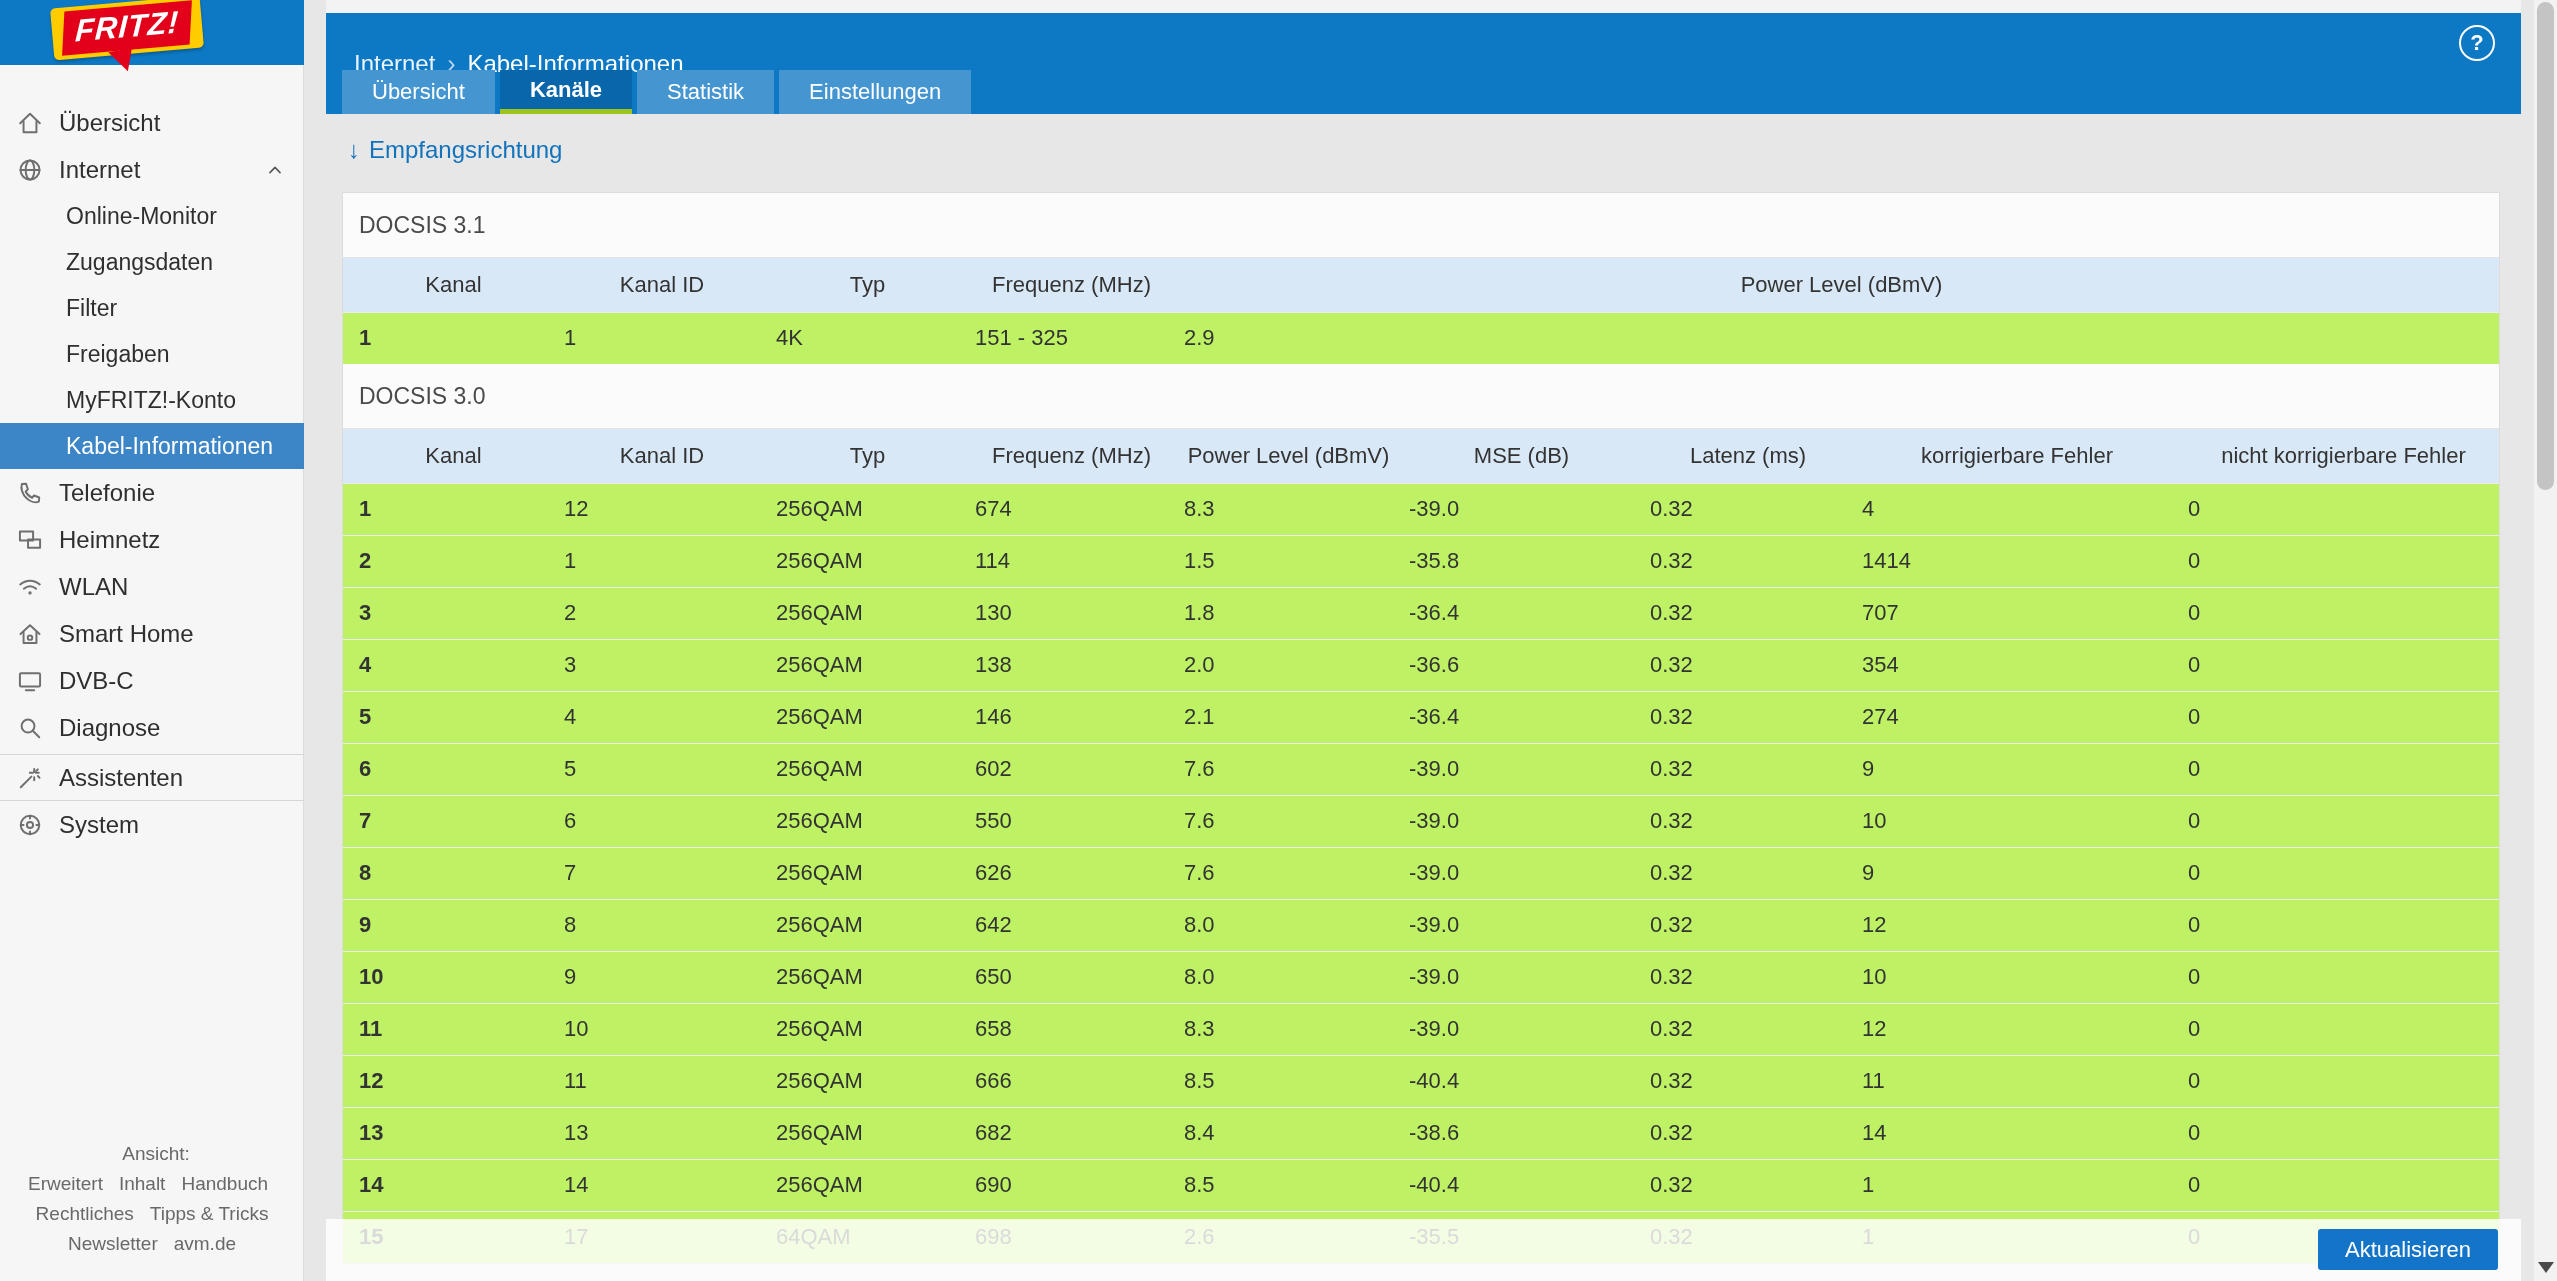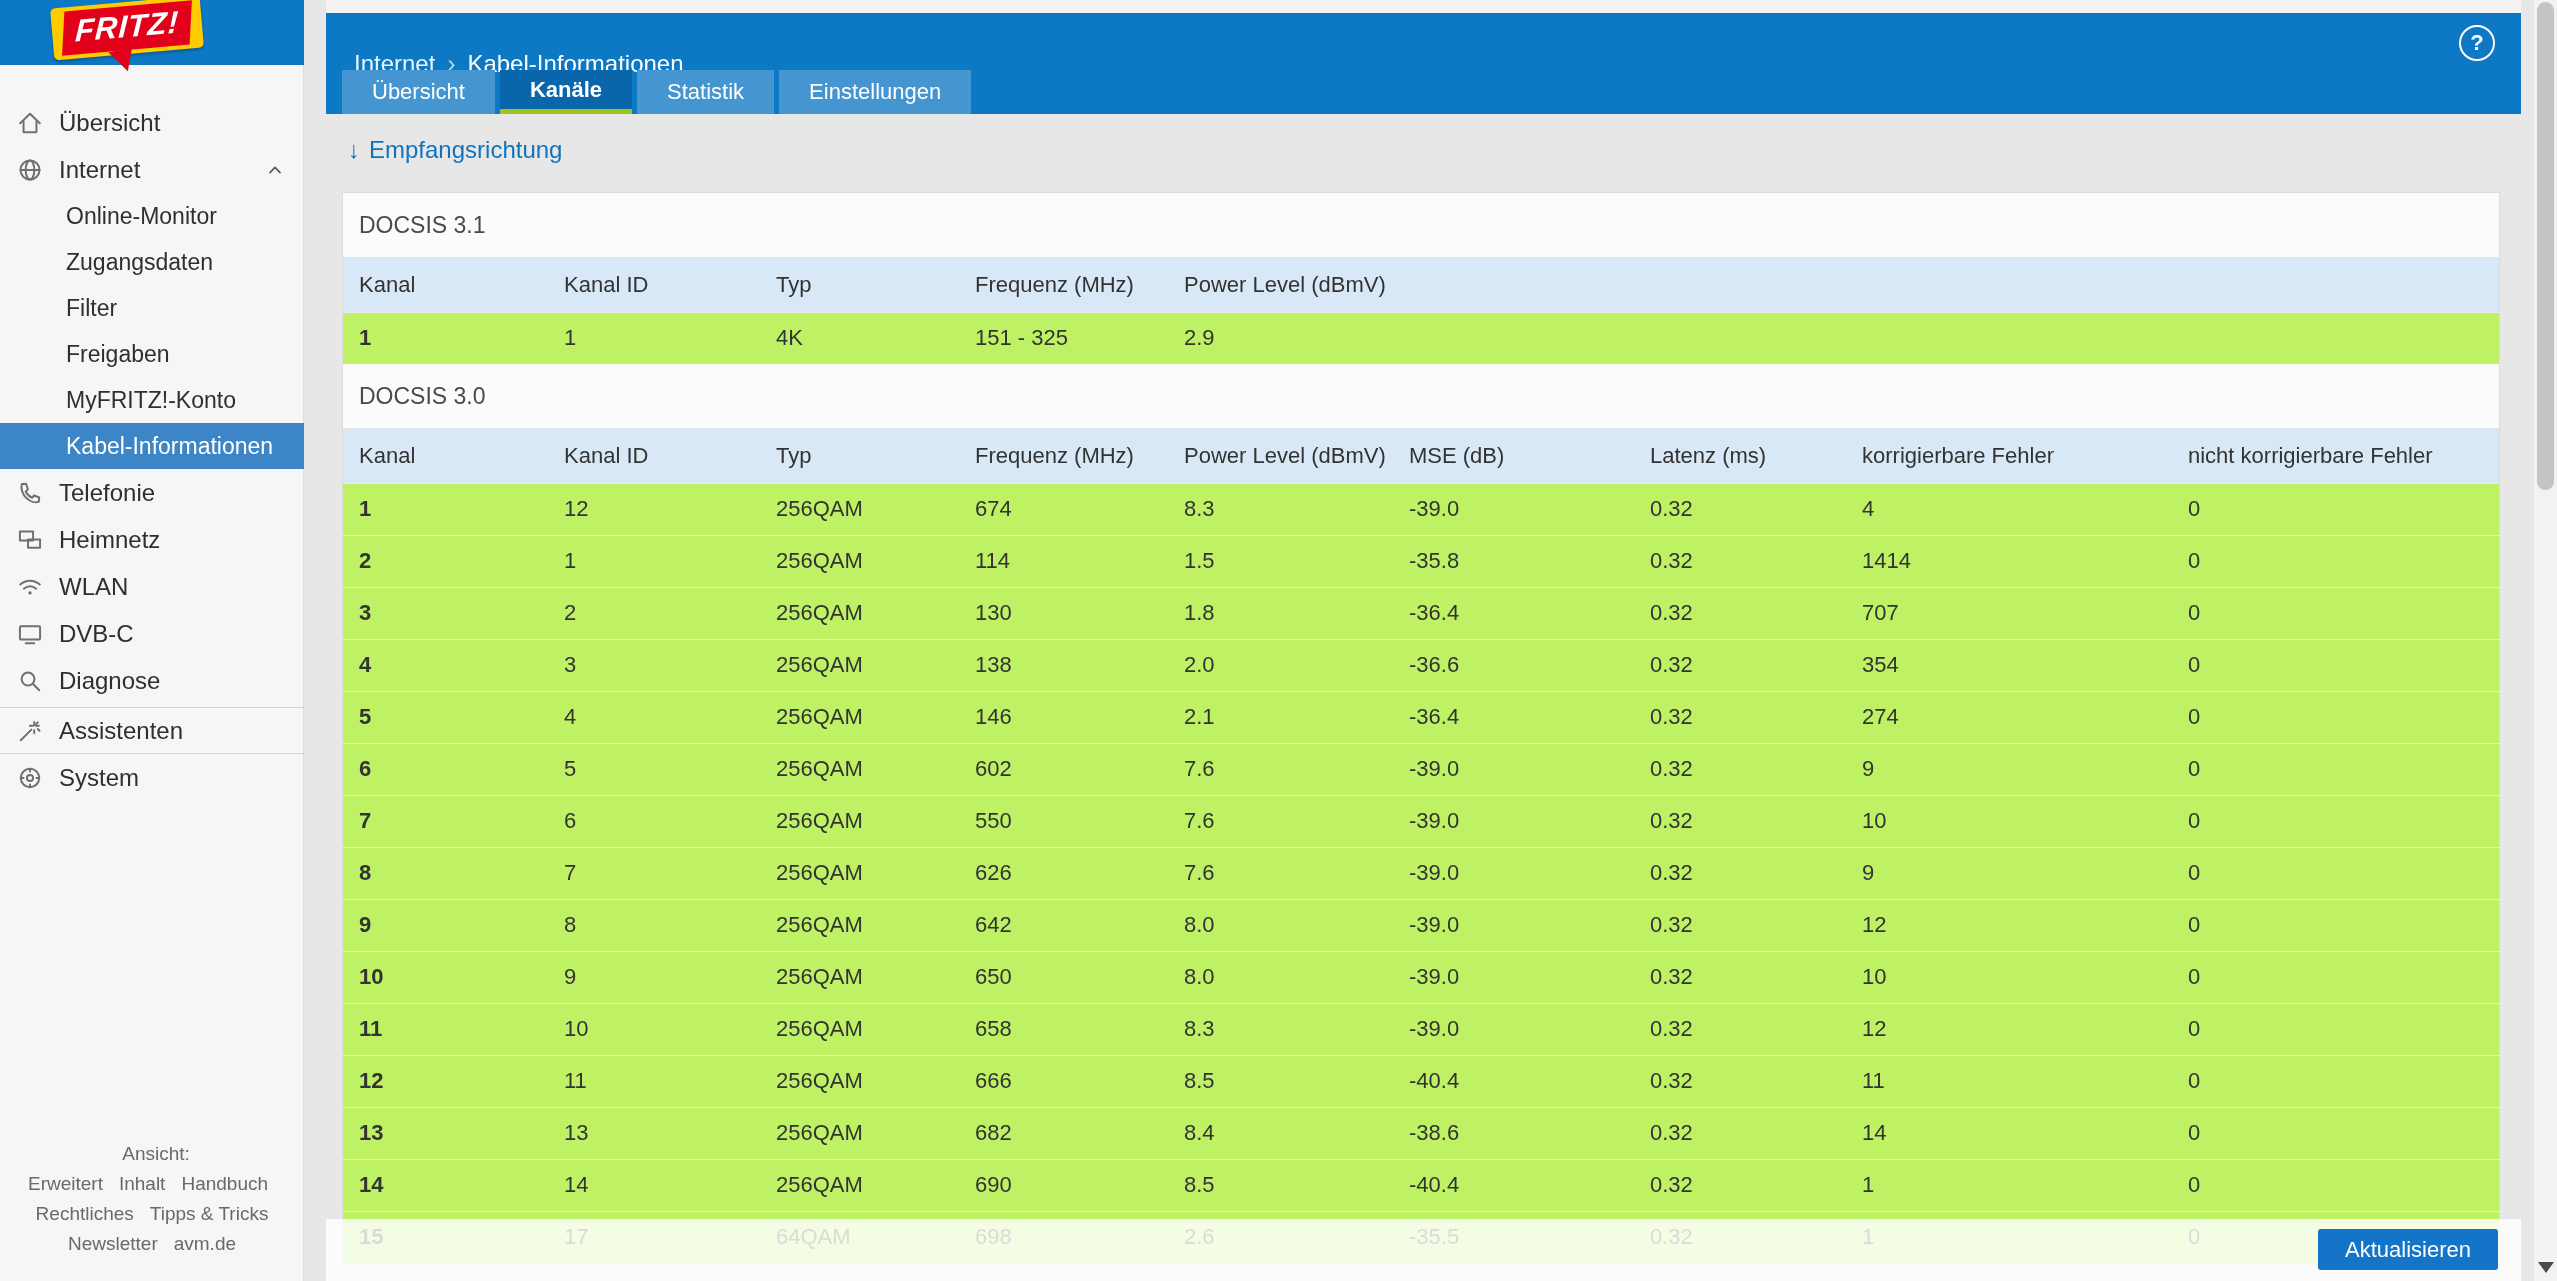--- a/index.html
+++ b/index.html
@@ -42,21 +42,21 @@
   .tabs { position:absolute; left:16px; bottom:0; display:flex; gap:5px; }
   .tab { height:44px; line-height:44px; padding:0 30px; background:#4596d0; color:#fff; font-size:22px; cursor:pointer; }
   .tab.active { background:#0a66ab; font-weight:bold; border-bottom:5px solid #9dc41d; line-height:39px; }
 
   
   .direction { position:absolute; left:348px; top:136px; color:#1273bd; font-size:24px; cursor:pointer; display:flex; gap:9px; text-decoration:none; z-index:3; }
 
   .card { position:absolute; left:342px; top:192px; width:2158px; background:#bef264; border:1px solid #dcdcdc; z-index:2; }
   .section-title { height:65px; line-height:65px; padding-left:16px; font-size:23px; color:#4a4a4a; background:#fbfbfb; border-bottom:1px solid #e3e3e3; }
   table { width:100%; border-collapse:collapse; table-layout:fixed; }
-  thead th { background:#d9e8f6; height:54px; text-align:left; padding-left:16px; font-weight:normal; font-size:22px; color:#333; }
+  thead th { background:#d9e8f6; height:54px; text-align:center; padding-left:16px; font-weight:normal; font-size:22px; color:#333; }
   tbody td { height:52px; padding-left:16px; font-size:22px; color:#333; border-top:1px solid #ececec; overflow:hidden; white-space:nowrap; }
   tbody td.first { font-weight:bold; }
 
   
   .footer-bar { position:absolute; left:326px; top:1219px; width:2195px; height:62px; background:rgba(255,255,255,0.82); z-index:8; }
   .refresh-btn { position:absolute; right:23px; top:10px; height:41px; padding:0 27px; background:#1374c8; color:#ffffff; border:none; border-radius:3px; font-size:22px; font-family:"Liberation Sans", sans-serif; cursor:pointer; }
 
   
   .scrollbar { position:absolute; right:0; top:0; width:23px; height:1281px; background:#f2f2f2; z-index:9; cursor:default; }
   .scroll-thumb { position:absolute; top:2px; left:3px; width:17px; height:488px; background:#c4c4c4; border-radius:9px; }
@@ -136,20 +136,30 @@
       </div>
       <div class="nav-item top">
         <span class="nav-icon">
           <svg viewBox="0 0 20 20">
             <path d="M3 8.2 C7.2 4.6 12.8 4.6 17 8.2"></path>
             <path d="M5.6 11.2 C8.4 8.9 11.6 8.9 14.4 11.2"></path>
             <circle cx="10" cy="14.2" r="1.2" fill="currentColor" stroke="none"></circle>
           </svg>
         </span>
         <span>WLAN</span>
+      </div>
+      <div class="nav-item top">
+        <span class="nav-icon">
+          <svg viewBox="0 0 20 20">
+            <path d="M3.2 10 L10 3.8 L16.8 10"></path>
+            <path d="M5.4 9 V16.4 H14.6 V9"></path>
+            <circle cx="10" cy="12.6" r="1.6"></circle>
+          </svg>
+        </span>
+        <span>Smart Home</span>
       </div>
       <div class="nav-item top">
         <span class="nav-icon">
           <svg viewBox="0 0 20 20">
             <rect x="2.8" y="4.4" width="14.4" height="9.6" rx="0.8"></rect>
             <path d="M7 16.6 H13"></path>
           </svg>
         </span>
         <span>DVB-C</span>
       </div>

